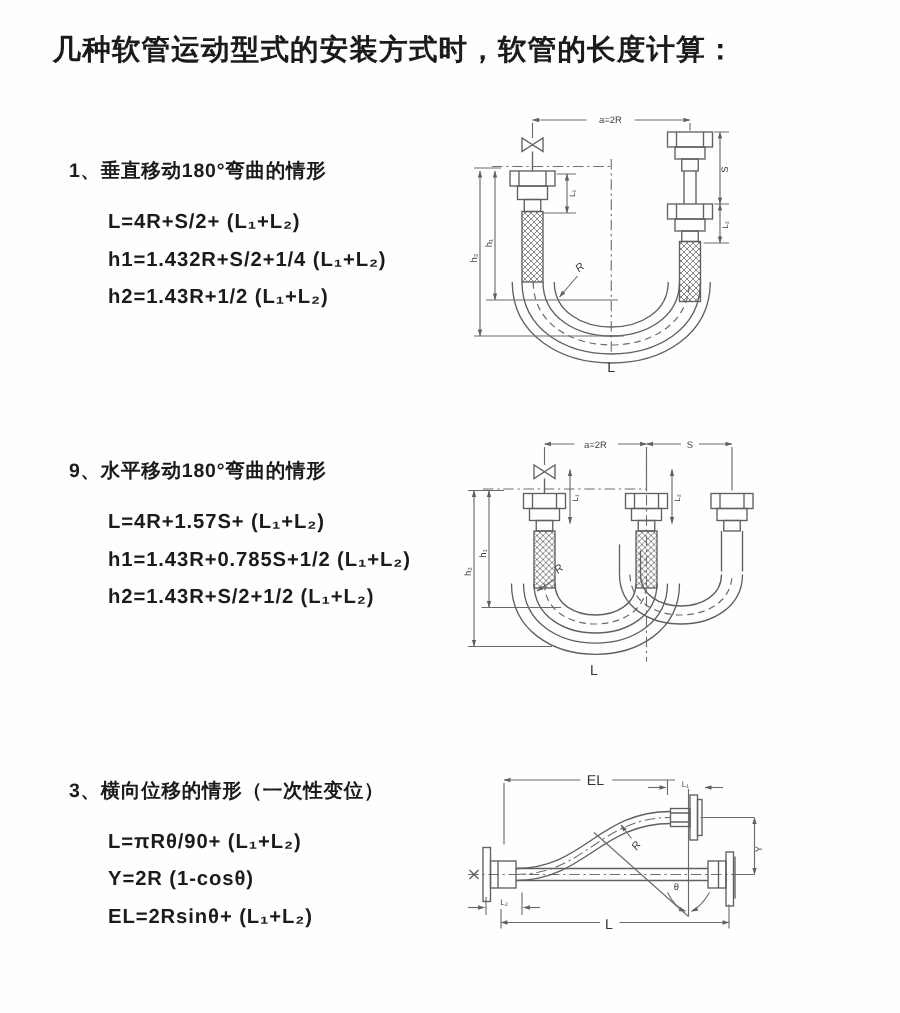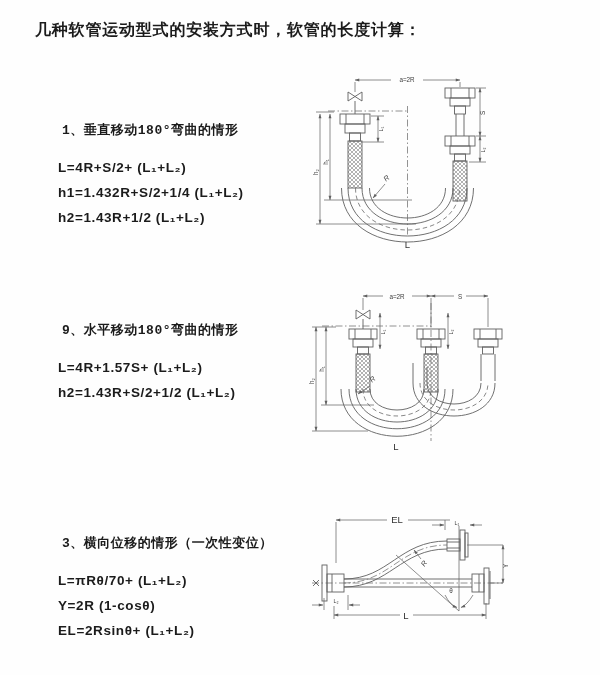--- a/index.html
+++ b/index.html
@@ -1,25 +1,25 @@
 <!DOCTYPE html>
 <html><head>
 <meta charset="utf-8">
 <style>
   html,body{margin:0;padding:0;}
   body{
     width:600px;height:675px;background:#fefefe;position:relative;overflow:hidden;
     font-family:"Liberation Sans","DejaVu Sans",sans-serif;color:#1b1b1b;
   }
   .page-title{
-    position:absolute;left:35px;top:20px;font-size:16px;font-weight:700;letter-spacing:0.8px;
+    position:absolute;left:35px;top:20px;font-size:19px;font-weight:700;letter-spacing:0.8px;
   }
   .sec{position:absolute;}
-  .sec-heading{font-size:13px;font-weight:700;letter-spacing:0.5px;margin:16px;font-family:Liberation Mono, monospace;}
-  .formulas{margin-top:12px;margin-left:12px;}
+  .sec-heading{font-size:13px;font-weight:700;letter-spacing:0.5px;margin:0;}
+  .formulas{margin-top:12px;margin-left:26px;}
   .formula{font-size:13.5px;font-weight:700;letter-spacing:0.6px;line-height:25px;height:25px;white-space:pre;}
   .diag{position:absolute;}
   svg{display:block;overflow:visible;}
   svg .ln{stroke:#606060;stroke-width:0.9;fill:none;}
   svg .thin{stroke:#6a6a6a;stroke-width:0.75;fill:none;}
   svg .cl{stroke:#6f6f6f;stroke-width:0.75;fill:none;stroke-dasharray:7 2.5 1.5 2.5;}
   svg .dash{stroke:#6a6a6a;stroke-width:0.8;fill:none;stroke-dasharray:4.5 3;}
   svg .hatch{fill:url(#xh);stroke:#606060;stroke-width:0.9;}
   svg text{fill:#3d3d3d;font-family:"Liberation Sans","DejaVu Sans",sans-serif;}
   svg .dimtxt{font-size:6.3px;}
@@ -130,20 +130,21 @@
   </g>
 
   <text class="bigtxt" x="95.5" y="176" text-anchor="middle">L</text>
 </svg>
 </div>
 
 <div class="sec" style="left:46px;top:305px">
   <h2 class="sec-heading">9、水平移动180°弯曲的情形</h2>
   <div class="formulas">
     <div class="formula">L=4R+1.57S+ (L₁+L₂)</div>
+    <div class="formula">h1=1.43R+0.785S+1/2 (L₁+L₂)</div>
     <div class="formula">h2=1.43R+S/2+1/2 (L₁+L₂)</div>
   </div>
 </div>
 
 <div class="diag" style="left:308px;top:283px">
 <svg width="212" height="175" viewBox="0 0 212 175">
 
   <g>
     <path class="thin" d="M55,13 H123" marker-start="url(#ar)" marker-end="url(#ar)"></path>
     <rect class="wbg" x="75" y="8" width="29" height="9"></rect>
@@ -226,21 +227,21 @@
     <path class="thin" d="M62,103 L50,111" marker-end="url(#ar)"></path>
   </g>
 
   <text class="bigtxt" x="88" y="167" text-anchor="middle">L</text>
 </svg>
 </div>
 
 <div class="sec" style="left:46px;top:518px">
   <h2 class="sec-heading">3、横向位移的情形（一次性变位）</h2>
   <div class="formulas">
-    <div class="formula">L=πRθ/70+ (L₁+L₂)</div>
+    <div class="formula">L=πRθ/90+ (L₁+L₂)</div>
     <div class="formula">Y=2R (1-cosθ)</div>
     <div class="formula">EL=2Rsinθ+ (L₁+L₂)</div>
   </div>
 </div>
 
 <div class="diag" style="left:304px;top:503px">
 <svg width="210" height="142" viewBox="0 0 210 142">
 
   <g>
     <path class="thin" d="M32,17 H155" marker-start="url(#ar)" marker-end="url(#ar)"></path>

